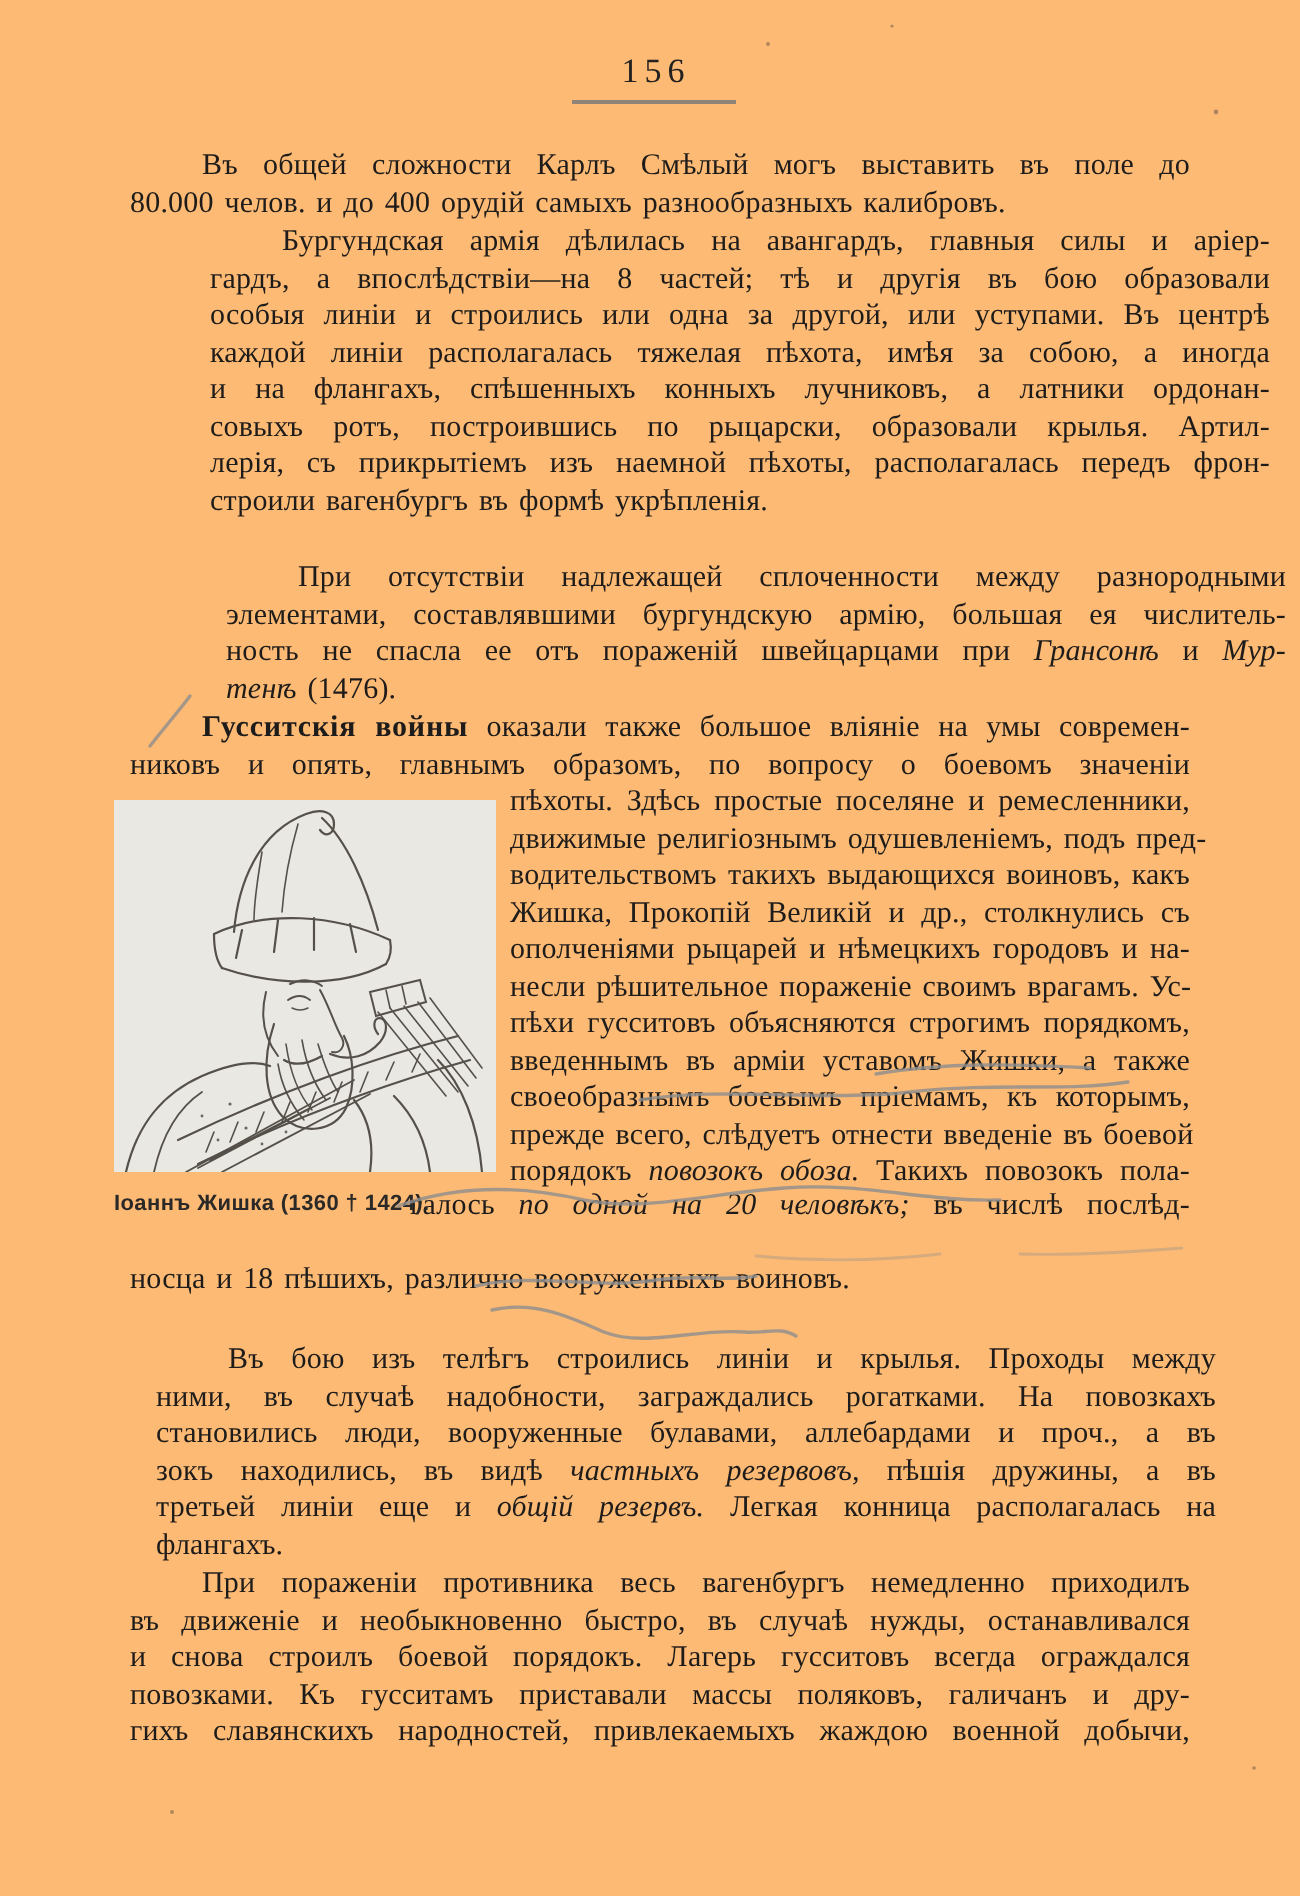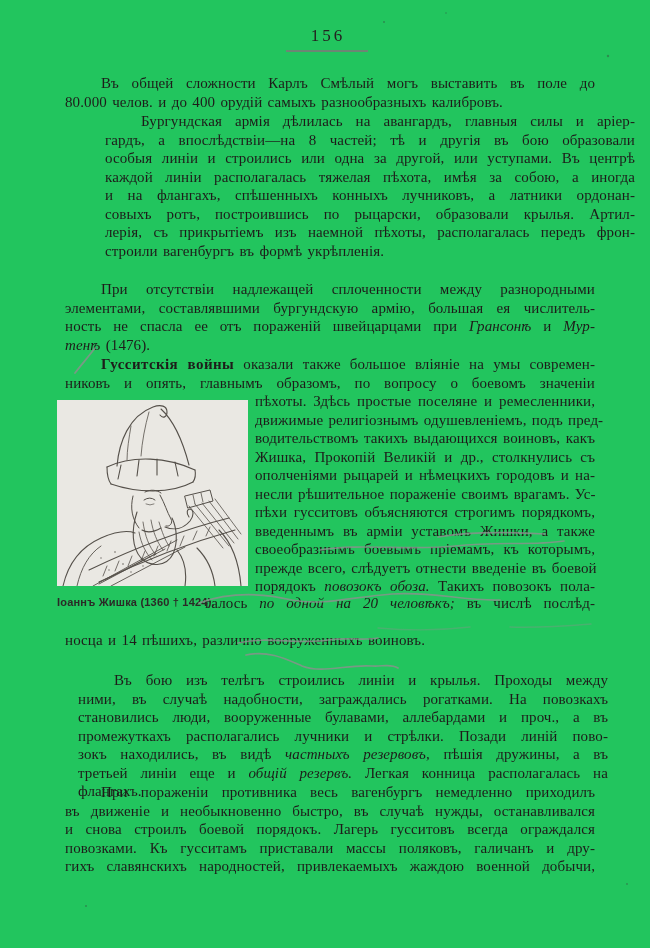--- a/index.html
+++ b/index.html
@@ -1,18 +1,18 @@
 <!DOCTYPE html>
 <html><head>
 <meta charset="utf-8">
 <style>
   html,body{margin:0;padding:0;background:#d8d8d8;}
   .page{
     position:relative;width:650px;height:948px;margin:0 auto;
-    background:#22c55e;overflow:hidden;
+    background:#fdba74;overflow:hidden;
     font-family:"Liberation Serif","DejaVu Serif",serif;
     color:#1e1c1a;
   }
   
   .pagenum{
     position:absolute;left:287px;top:26px;width:82px;
     text-align:center;font-size:17px;letter-spacing:3px;color:#242220;
   }
   .head-rule{
     position:absolute;left:286px;top:50px;width:82px;height:2px;
@@ -23,21 +23,21 @@
     position:absolute;left:65px;width:530px;
     font-size:15px;line-height:18.5px;letter-spacing:.1px;word-spacing:1.5px;
   }
   .ln{height:18.5px;text-align:justify;text-align-last:justify;white-space:nowrap;}
   .ln.last{text-align-last:left;}
   .ln.ind{text-indent:36px;}
   .ln .i{font-style:italic;}
   .ln .b{font-weight:bold;letter-spacing:.4px;}
   .b-p1{top:74px;}
   .b-p2{top:112px;margin-left:40px;}
-  .b-p3{top:280px;}
+  .b-p3{top:280px;margin-left:48px;}
   .b-p4a{top:355px;}
   .b-p4b{top:392px;left:255px;width:340px;}
   .b-p4c{top:594px;left:205px;width:390px;}
   .b-p4d{top:613px;left:255px;width:340px;}
   .b-p4e{top:631px;}
   .b-p5{top:671px;margin-left:13px;}
   .b-p6{top:783px;}
   
   .figure{
     position:absolute;left:57px;top:400px;width:191px;height:186px;margin:0;
@@ -95,27 +95,26 @@
       <div class="ln"><span>пѣхи гусситовъ объясняются строгимъ порядкомъ,</span></div>
       <div class="ln"><span>введеннымъ въ арміи уставомъ Жишки, а также</span></div>
       <div class="ln"><span>своеобразнымъ боевымъ пріемамъ, къ которымъ,</span></div>
       <div class="ln"><span>прежде всего, слѣдуетъ отнести введеніе въ боевой</span></div>
       <div class="ln"><span>порядокъ </span><span class="i">повозокъ обоза.</span><span> Такихъ повозокъ пола-</span></div>
     </div>
   <div class="txt b-p4c">
       <div class="ln"><span>галось </span><span class="i">по одной на 20 человѣкъ;</span><span> въ числѣ послѣд-</span></div>
     </div>
   <div class="txt b-p4e">
-      <div class="ln last"><span>носца и 14 пѣшихъ, различно вооруженныхъ воиновъ.</span></div>
+      <div class="ln last"><span>носца и 18 пѣшихъ, различно вооруженныхъ воиновъ.</span></div>
     </div>
   <div class="txt b-p5">
       <div class="ln ind"><span>Въ бою изъ телѣгъ строились линіи и крылья. Проходы между</span></div>
       <div class="ln"><span>ними, въ случаѣ надобности, заграждались рогатками. На повозкахъ</span></div>
       <div class="ln"><span>становились люди, вооруженные булавами, аллебардами и проч., а въ</span></div>
-      <div class="ln"><span>промежуткахъ располагались лучники и стрѣлки. Позади линій пово-</span></div>
       <div class="ln"><span>зокъ находились, въ видѣ </span><span class="i">частныхъ резервовъ,</span><span> пѣшія дружины, а въ</span></div>
       <div class="ln"><span>третьей линіи еще и </span><span class="i">общій резервъ.</span><span> Легкая конница располагалась на</span></div>
       <div class="ln last"><span>флангахъ.</span></div>
     </div>
   <div class="txt b-p6">
       <div class="ln ind"><span>При пораженіи противника весь вагенбургъ немедленно приходилъ</span></div>
       <div class="ln"><span>въ движеніе и необыкновенно быстро, въ случаѣ нужды, останавливался</span></div>
       <div class="ln"><span>и снова строилъ боевой порядокъ. Лагерь гусситовъ всегда ограждался</span></div>
       <div class="ln"><span>повозками. Къ гусситамъ приставали массы поляковъ, галичанъ и дру-</span></div>
       <div class="ln"><span>гихъ славянскихъ народностей, привлекаемыхъ жаждою военной добычи,</span></div>

